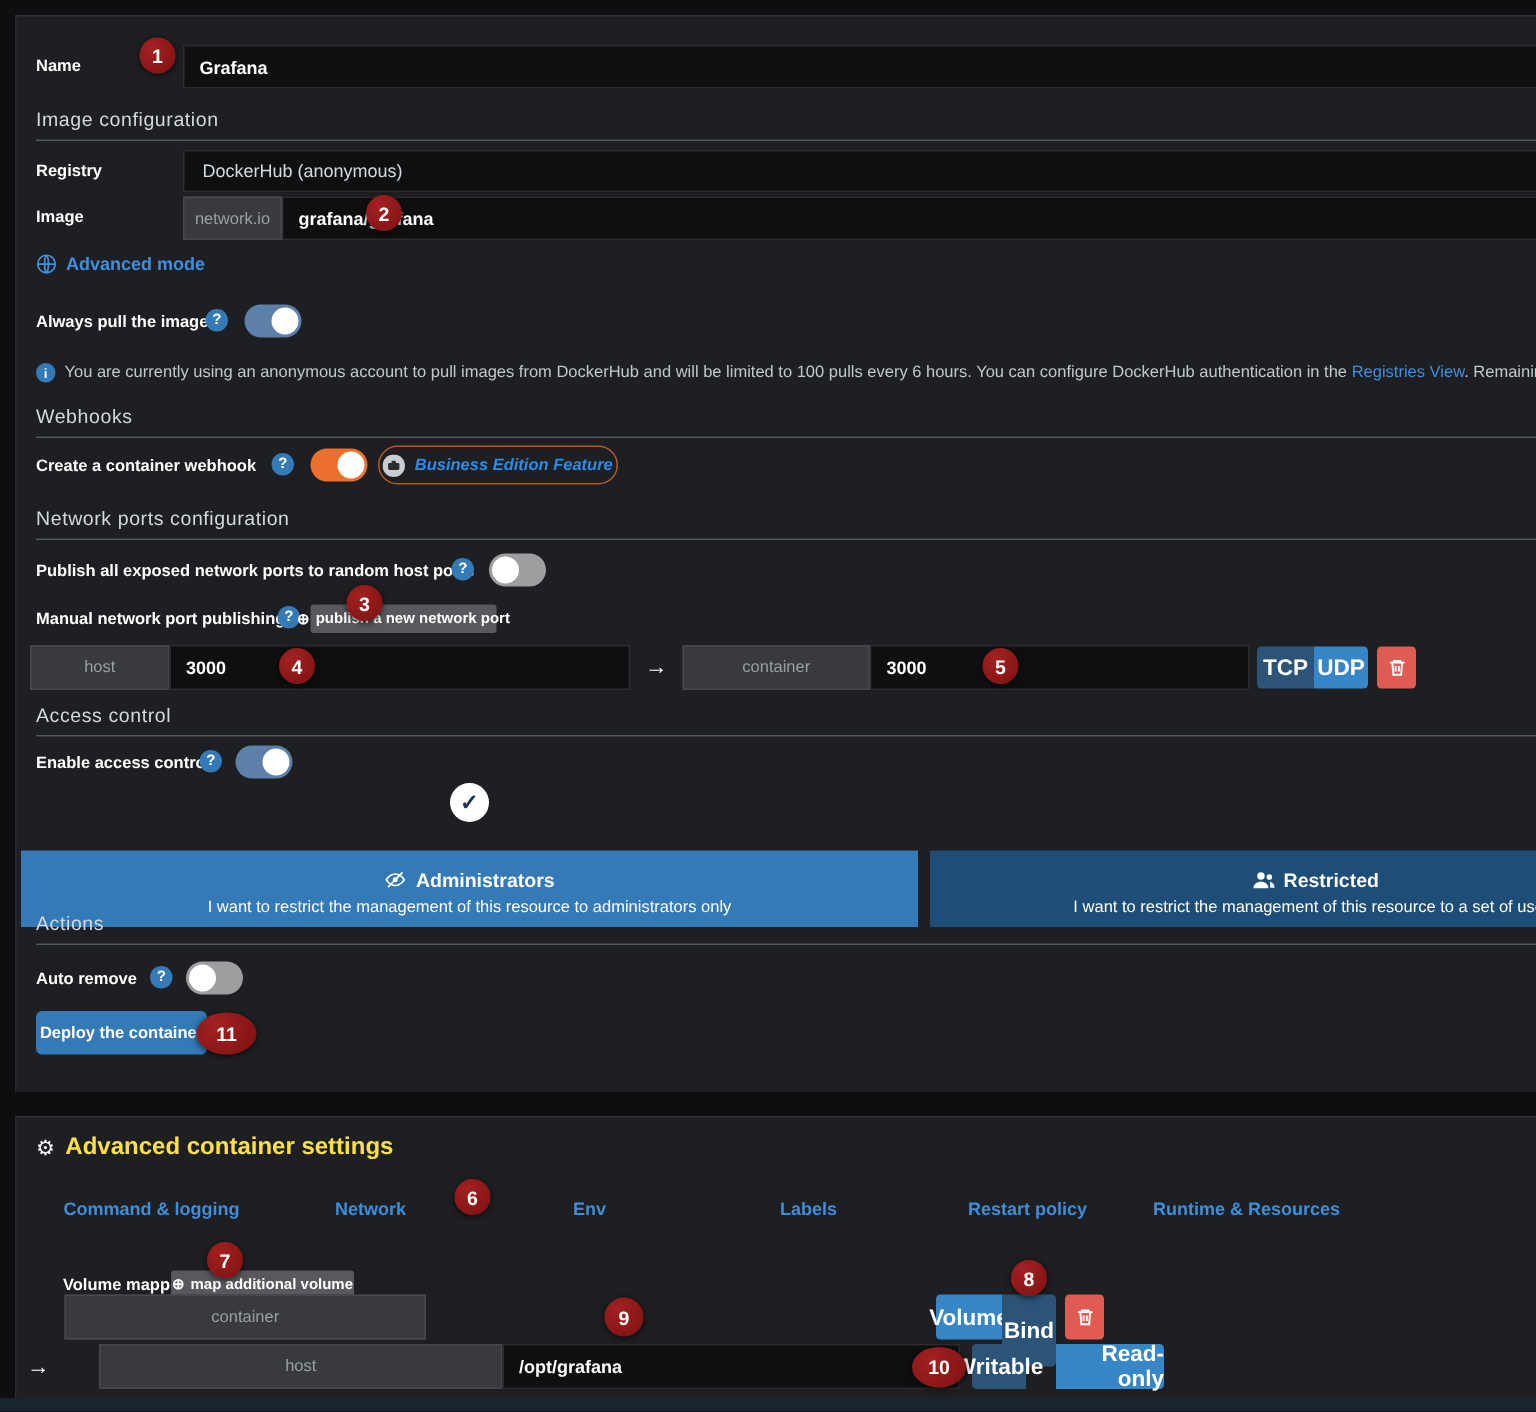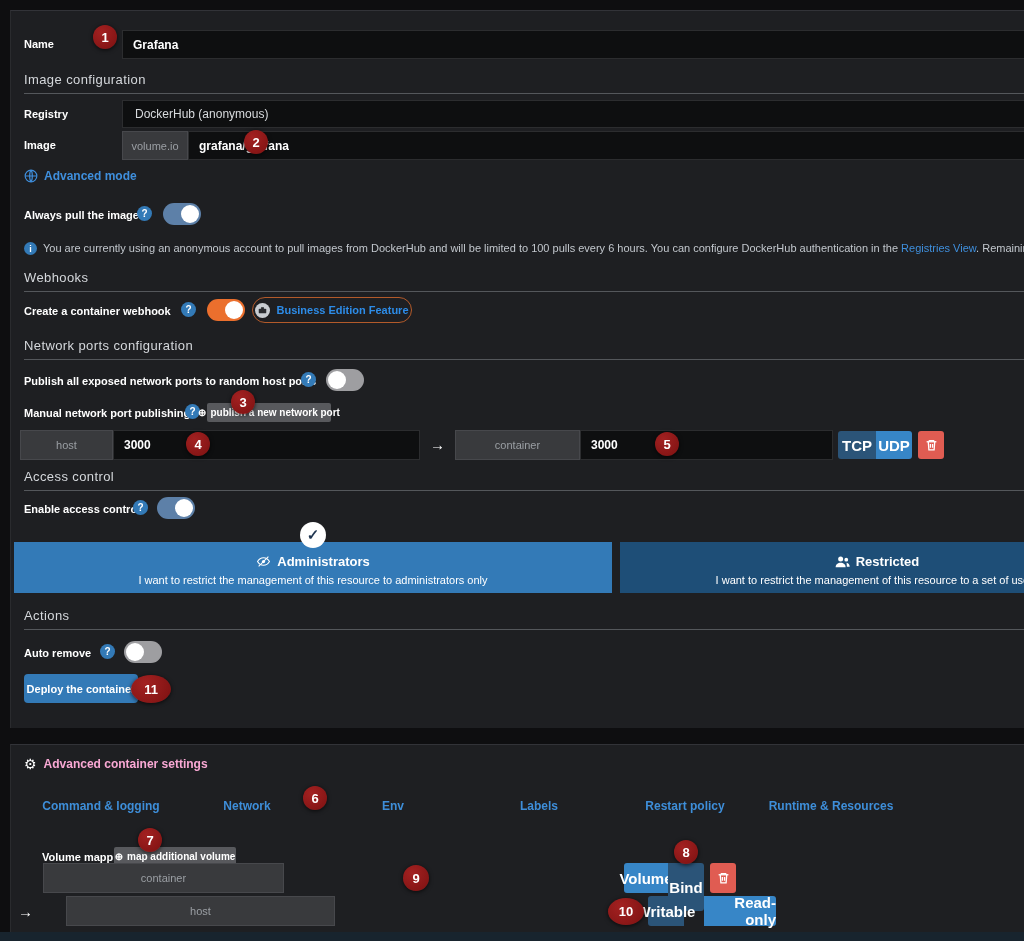--- a/index.html
+++ b/index.html
@@ -19,21 +19,21 @@
   .switch .knob { position:absolute; top:2px; width:18px; height:18px; border-radius:50%; background:#fff; }
   .sw-on-blue { background:#5d80a8; } .sw-on-blue .knob { right:2px; }
   .sw-on-orange { background:#eb6f2d; } .sw-on-orange .knob { right:2px; }
   .sw-off { background:#9e9ea1; } .sw-off .knob { left:2px; }
   .graybtn { position:absolute; background:#58595d; border-radius:2px; color:#fff; font-size:10px; font-weight:bold; display:flex; align-items:center; justify-content:center; gap:4px; white-space:nowrap; }
   .seg { position:absolute; color:#fff; font-weight:bold; font-size:15px; display:flex; align-items:center; justify-content:center; }
   .seg-light { background:#3786c7; } .seg-dark { background:#2b5478; }
   .btn-danger { position:absolute; background:#e05c52; border-radius:3px; display:flex; align-items:center; justify-content:center; }
   .link { color:#3f8fdd; font-weight:bold; font-size:12px; }
   .badge { position:absolute; background:radial-gradient(circle at 35% 30%, #a32121, #7c1111); color:#fff; font-weight:bold; font-size:13px; display:flex; align-items:center; justify-content:center; border-radius:50%; width:24px; height:24px; box-shadow:0 1px 4px rgba(0,0,0,.7); z-index:50; }
-  .card { position:absolute; color:#fff; text-align:center; }
+  .card { position:absolute; color:#fff; text-align:center;margin-top:25px; }
   .card .ttl { font-size:13px; font-weight:bold; display:flex; align-items:center; justify-content:center; gap:6px; }
   .card .dsc { font-size:11px; margin-top:5px; white-space:nowrap; }
   .tabs { position:absolute; display:flex; }
   .tab { width:146px; display:flex; align-items:center; justify-content:center; color:#3e8ed9; font-weight:bold; font-size:12px; height:36px; }
   .tab.active { background:#337ab7; color:#fff; border-radius:4px; }
   .banner-txt { color:#c2c7cd; font-size:11px; white-space:nowrap; }
   .arrow { color:#fff; font-size:15px; font-weight:bold; position:absolute; }
   .icon-circle-info { position:absolute; width:13px; height:13px; border-radius:50%; background:#337ab7; color:#fff; font-size:9px; font-weight:bold; display:flex; align-items:center; justify-content:center; }
 </style>
 </head>
@@ -47,21 +47,21 @@
   <input class="tb" style="left: 122px; top: 30px; width: 910px; height: 29px;" value="Grafana">
 
   <div class="section-h" style="left:24px; top:72px; width:1010px;">Image configuration</div>
 
   <div class="abs label" style="left:24px; top:108px;">Registry</div>
   <div class="selectbox" style="left:122px; top:100px; width:910px; height:28px;">
     <span>DockerHub (anonymous)</span>
   </div>
 
   <div class="abs label" style="left:24px; top:139px;">Image</div>
-  <div class="addon" style="left:122px; top:131px; width:66px; height:29px;">volume.io</div>
+  <div class="addon" style="left:122px; top:131px; width:66px; height:29px;">network.io</div>
   <input class="tb" style="left: 188px; top: 131px; width: 844px; height: 29px;" value="grafana/grafana">
 
   <div class="abs" style="left:24px; top:169px; display:flex; align-items:center; gap:6px;">
     <svg width="14" height="14" viewBox="0 0 24 24" fill="none" stroke="#3f8fdd" stroke-width="2">
         <circle cx="12" cy="12" r="10"></circle>
         <path d="M2 12h20M12 2c3 3 3 17 0 20M12 2c-3 3-3 17 0 20"></path>
       </svg>
     <span class="link">Advanced mode</span>
   </div>
 
@@ -81,21 +81,21 @@
   <span class="help" style="left:181px; top:302px;">?</span>
   <div class="switch sw-on-orange" style="left:207px; top:299px;">
       <div class="knob"></div>
     </div>
   <div class="abs" style="left:252px; top:297px; width:160px; height:26px; border:1px solid #b35a2a; border-radius:13px; display:flex; align-items:center; justify-content:center; gap:6px;">
     <svg width="15" height="15" viewBox="0 0 16 16">
         <circle cx="8" cy="8" r="8" fill="#c9cdd2"></circle>
         <rect x="4" y="6" width="8" height="5" rx="1" fill="#2a2c30"></rect>
         <rect x="6.5" y="4.5" width="3" height="2" fill="#2a2c30"></rect>
       </svg>
-    <span style="color:#2d8ce8; font-size:11px; font-weight:bold;">Business Edition Feature</span>
+    <span style="color:#2d8ce8; font-size:11px; font-weight:bold;font-style:italic;">Business Edition Feature</span>
   </div>
 
   <div class="section-h" style="left:24px; top:338px; width:1010px;">Network ports configuration</div>
   <div class="abs label" style="left:24px; top:375px;">Publish all exposed network ports to random host ports</div>
   <span class="help" style="left:301px; top:372px;">?</span>
   <div class="switch sw-off" style="left:326px; top:369px;">
       <div class="knob"></div>
     </div>
 
   <div class="abs label" style="left:24px; top:407px;">Manual network port publishing</div>
@@ -162,21 +162,21 @@
   <div class="switch sw-off" style="left:124px; top:641px;">
       <div class="knob"></div>
     </div>
   <div class="abs" style="left:24px; top:674px; width:114px; height:29px; background:#337ab7; border-radius:4px; color:#fff; font-size:11px; font-weight:bold; display:flex; align-items:center; justify-content:center;">
     <span>Deploy the container</span>
   </div>
 
   <div class="panel" style="left:10px; top:744px; width:1030px; height:188px;"></div>
   <div class="abs" style="left:24px; top:756px; display:flex; align-items:center; gap:7px;">
     <span style="color:#fff; font-size:14px;">⚙</span>
-    <span style="color:#f9a8d4; font-weight:bold; font-size:12px;">Advanced container settings</span>
+    <span style="color:#fde047; font-weight:bold; font-size:16px;">Advanced container settings</span>
   </div>
 
   <div class="tabs" style="left:28px; top:788px;">
     <div class="tab">Command &amp; logging</div>
     <div class="tab">Network</div>
     <div class="tab">Env</div>
     <div class="tab">Labels</div>
     <div class="tab">Restart policy</div>
     <div class="tab">Runtime &amp; Resources</div>
   </div>
@@ -194,20 +194,21 @@
     <svg width="13" height="14" viewBox="0 0 24 24" fill="none" stroke="#fff" stroke-width="2.4">
         <path d="M3 6h18"></path>
         <path d="M8 6V4h8v2"></path>
         <path d="M6 6l1.2 15h9.6L18 6"></path>
         <path d="M10 10v7M14 10v7"></path>
       </svg>
   </div>
 
   <div class="arrow" style="left:18px; top:903px;">→</div>
   <div class="addon" style="left:66px; top:896px; width:269px; height:30px;">host</div>
+  <input class="tb" style="left: 335px; top: 896px; width: 305px; height: 30px;" value="/opt/grafana">
   <div class="seg seg-dark" style="left:648px; top:896px; width:36px; height:30px; border-radius:3px 0 0 3px;">Writable</div>
   <div class="seg seg-light" style="left:704px; top:896px; width:72px; height:30px; border-radius:0 3px 3px 0;text-align:right;">Read-only</div>
 
   <div class="abs" style="left:0; top:932px; width:1024px; height:9px; background:#18242e;"></div>
 
   <div class="badge" style="left:93px;  top:25px;">1</div>
   <div class="badge" style="left:244px; top:130px;">2</div>
   <div class="badge" style="left:231px; top:390px;">3</div>
   <div class="badge" style="left:186px; top:432px;">4</div>
   <div class="badge" style="left:655px; top:432px;">5</div>

